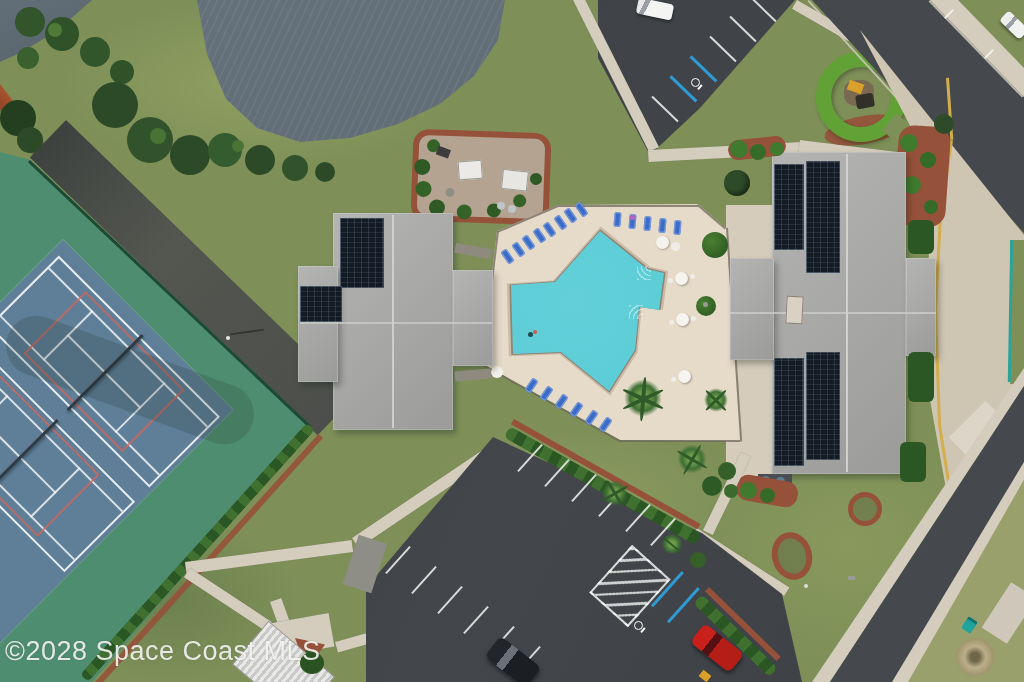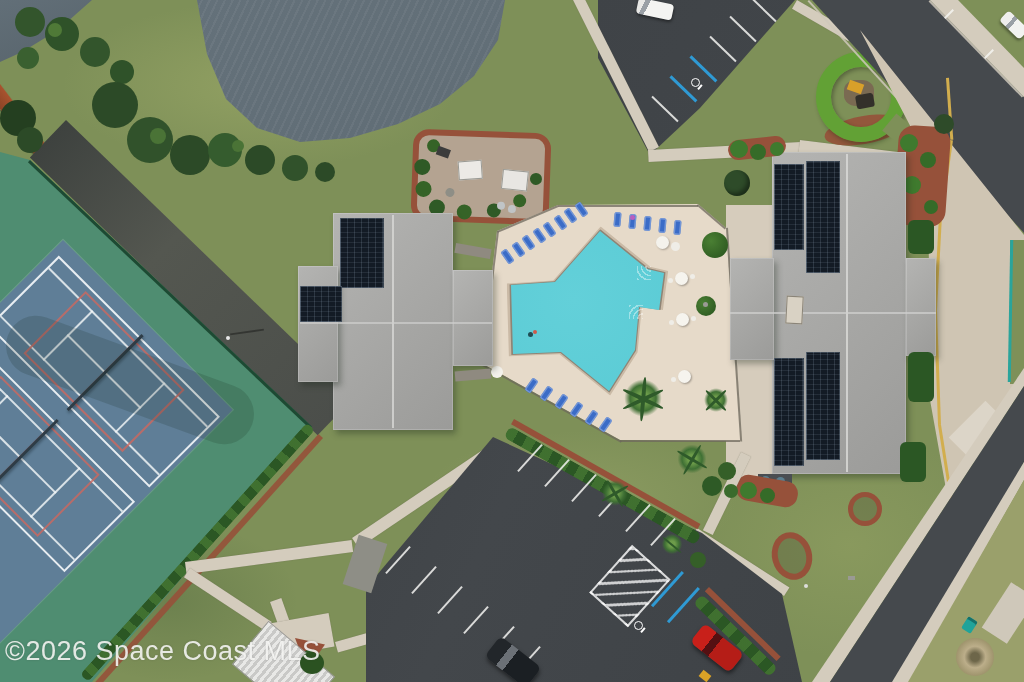--- a/index.html
+++ b/index.html
@@ -329,15 +329,15 @@
   <div class="a" style="left:848px;top:576px;width:7px;height:4px;background:#9a9a94"></div>
 
   <div class="a" style="left:0;top:0;width:1024px;height:682px;background:var(--concrete);clip-path:polygon(1024px 368px,1024px 386px,830px 682px,812px 682px)"></div>
   <div class="a" style="left:0;top:0;width:1024px;height:682px;background:var(--road);clip-path:polygon(1024px 386px,1024px 462px,908px 682px,830px 682px)"></div>
   <div class="a" style="left:0;top:0;width:1024px;height:682px;background:var(--concrete);clip-path:polygon(1024px 462px,1024px 480px,910px 682px,892px 682px)"></div>
   <div class="a" style="left:0;top:0;width:1024px;height:682px;background:var(--dry);clip-path:polygon(1024px 480px,1024px 682px,908px 682px)"></div>
   <div class="a" style="left:994px;top:586px;width:30px;height:54px;transform:rotate(33deg);background:#cfc8ba"></div>
   <div class="c" style="left:956px;top:638px;width:38px;height:38px;background:radial-gradient(circle,#6d6649 0 16%,#bcae8a 40%,#9a9068 75%,transparent 80%)"></div>
   <div class="a" style="left:964px;top:618px;width:11px;height:14px;transform:rotate(33deg);background:var(--bin);border-radius:2px;box-shadow:inset 0 3px 0 rgba(0,0,0,.3)"></div>
 
-  <div class="a" id="watermark" style="left:5px;top:636px">©2026 Space Coast MLS</div>
+  <div class="a" id="watermark" style="left:5px;top:636px">©2028 Space Coast MLS</div>
 
 </div>
 
 </body></html>

